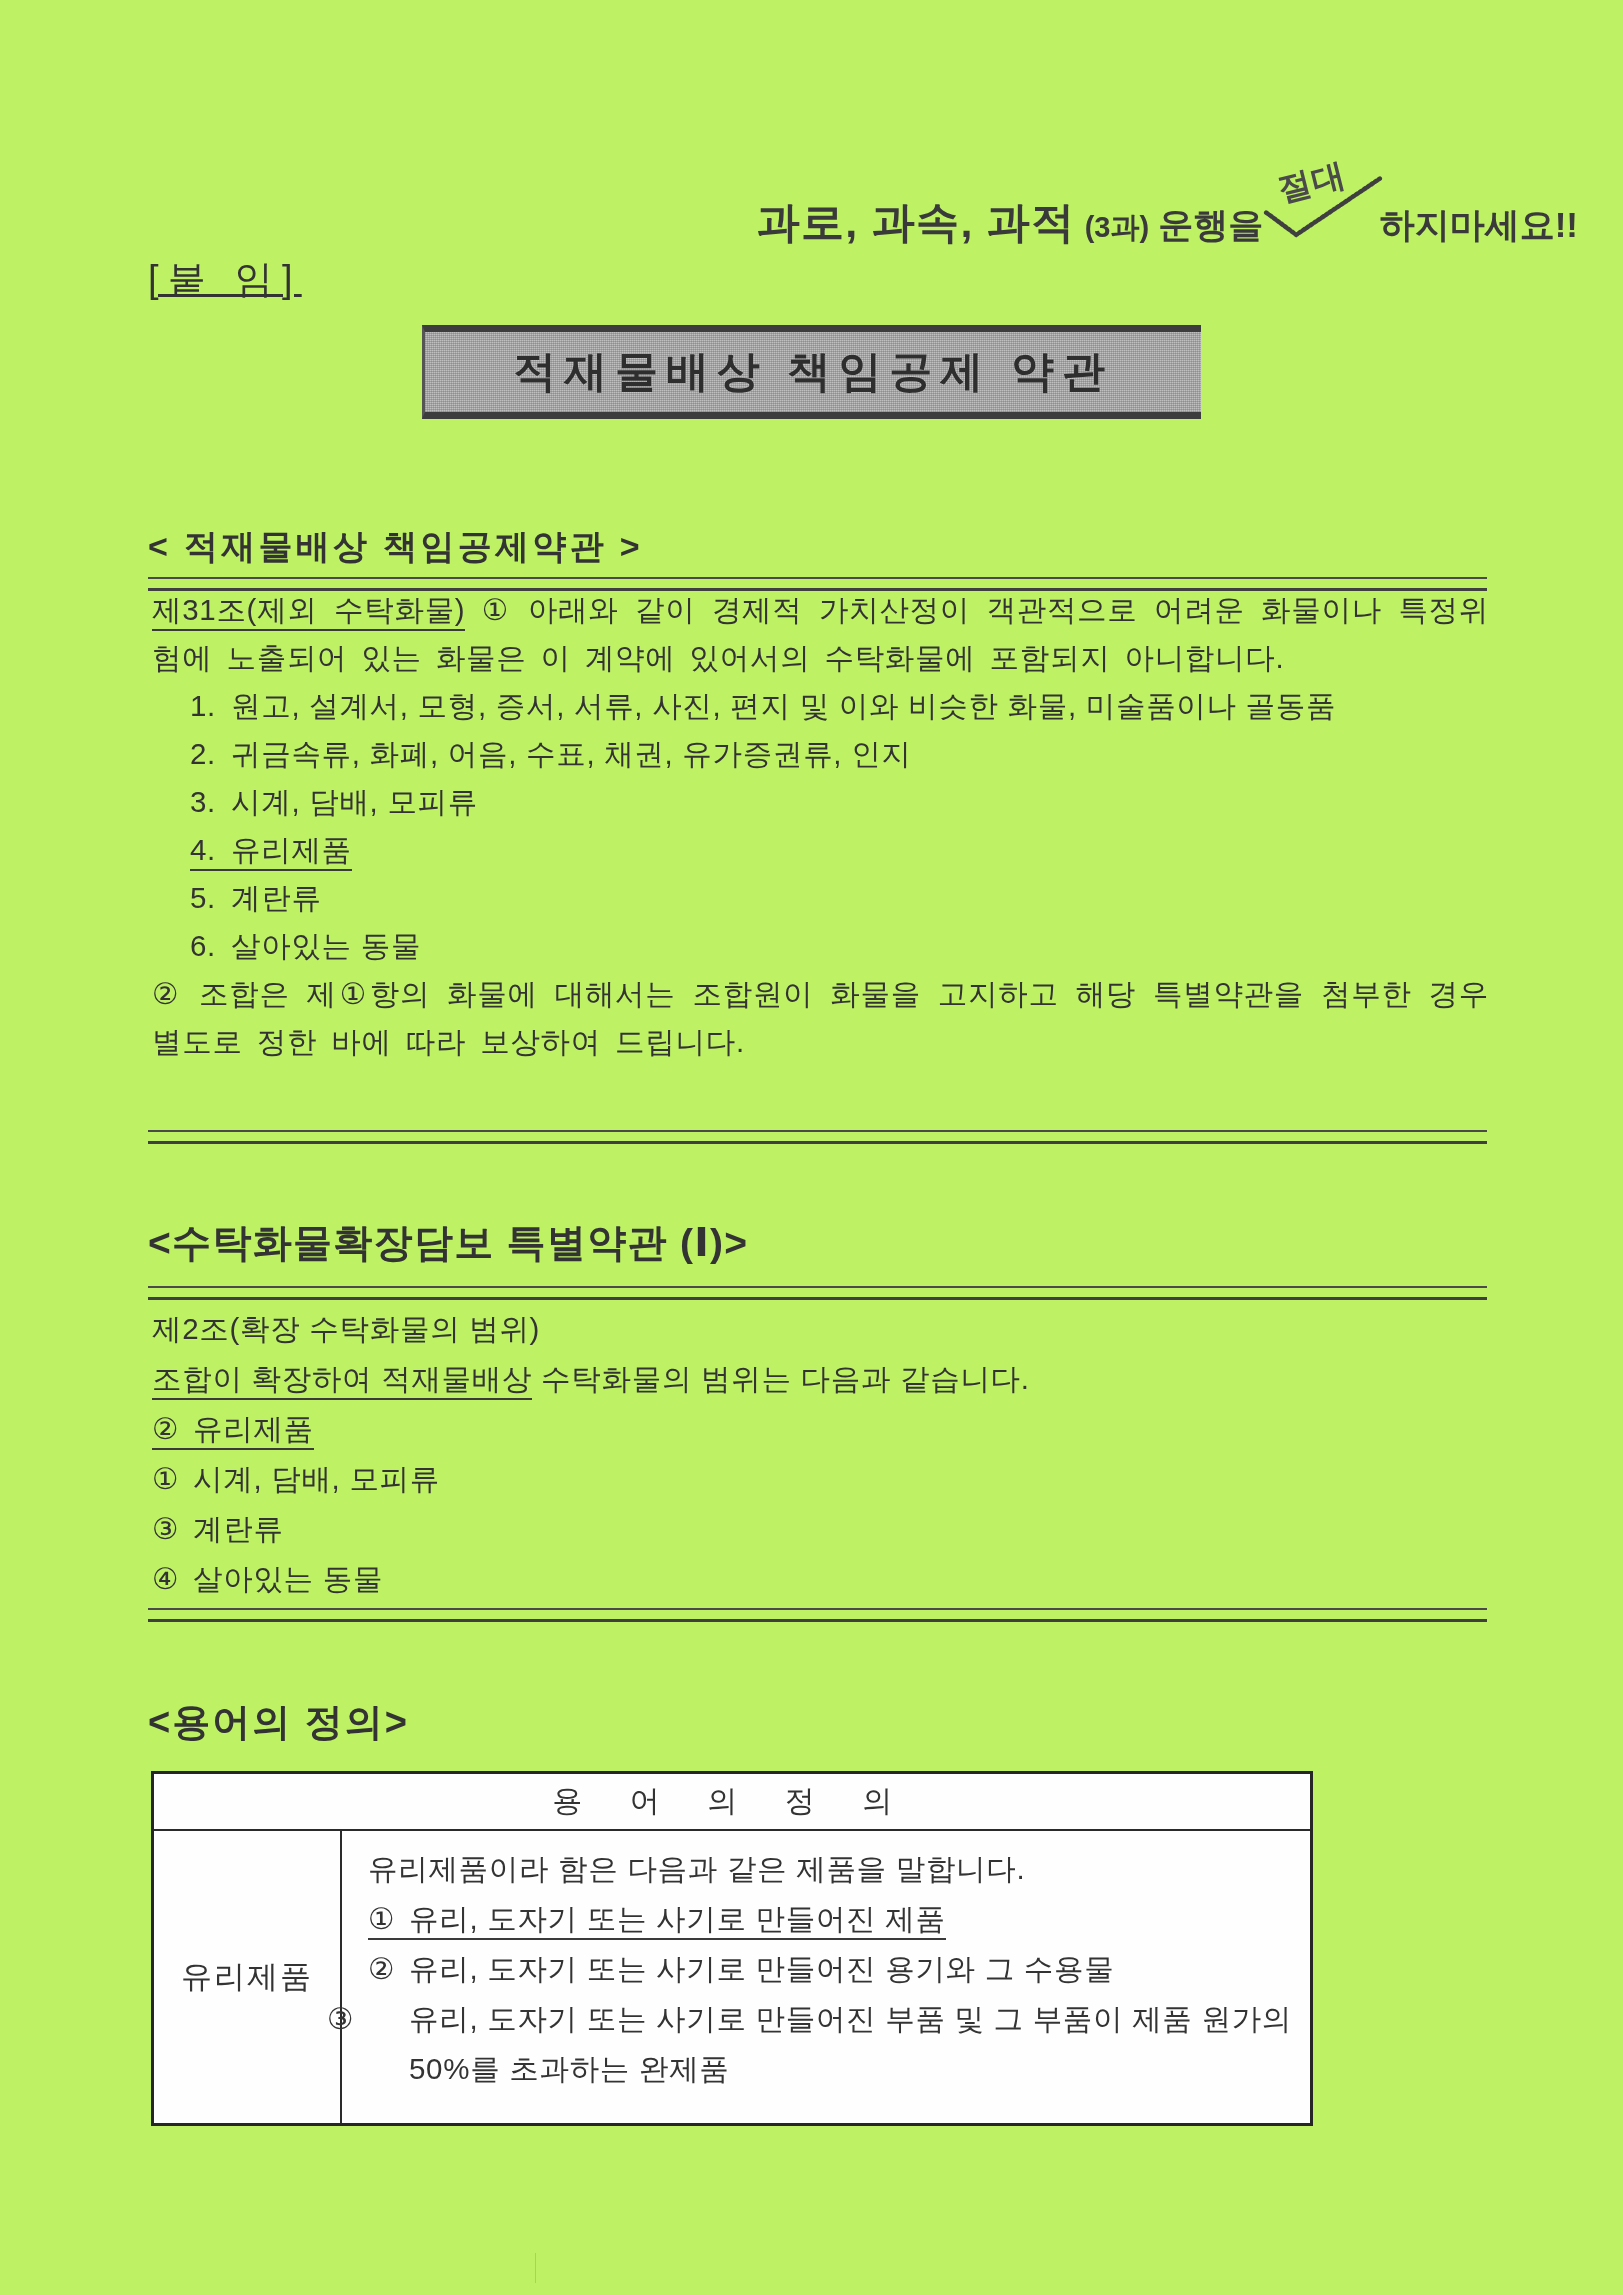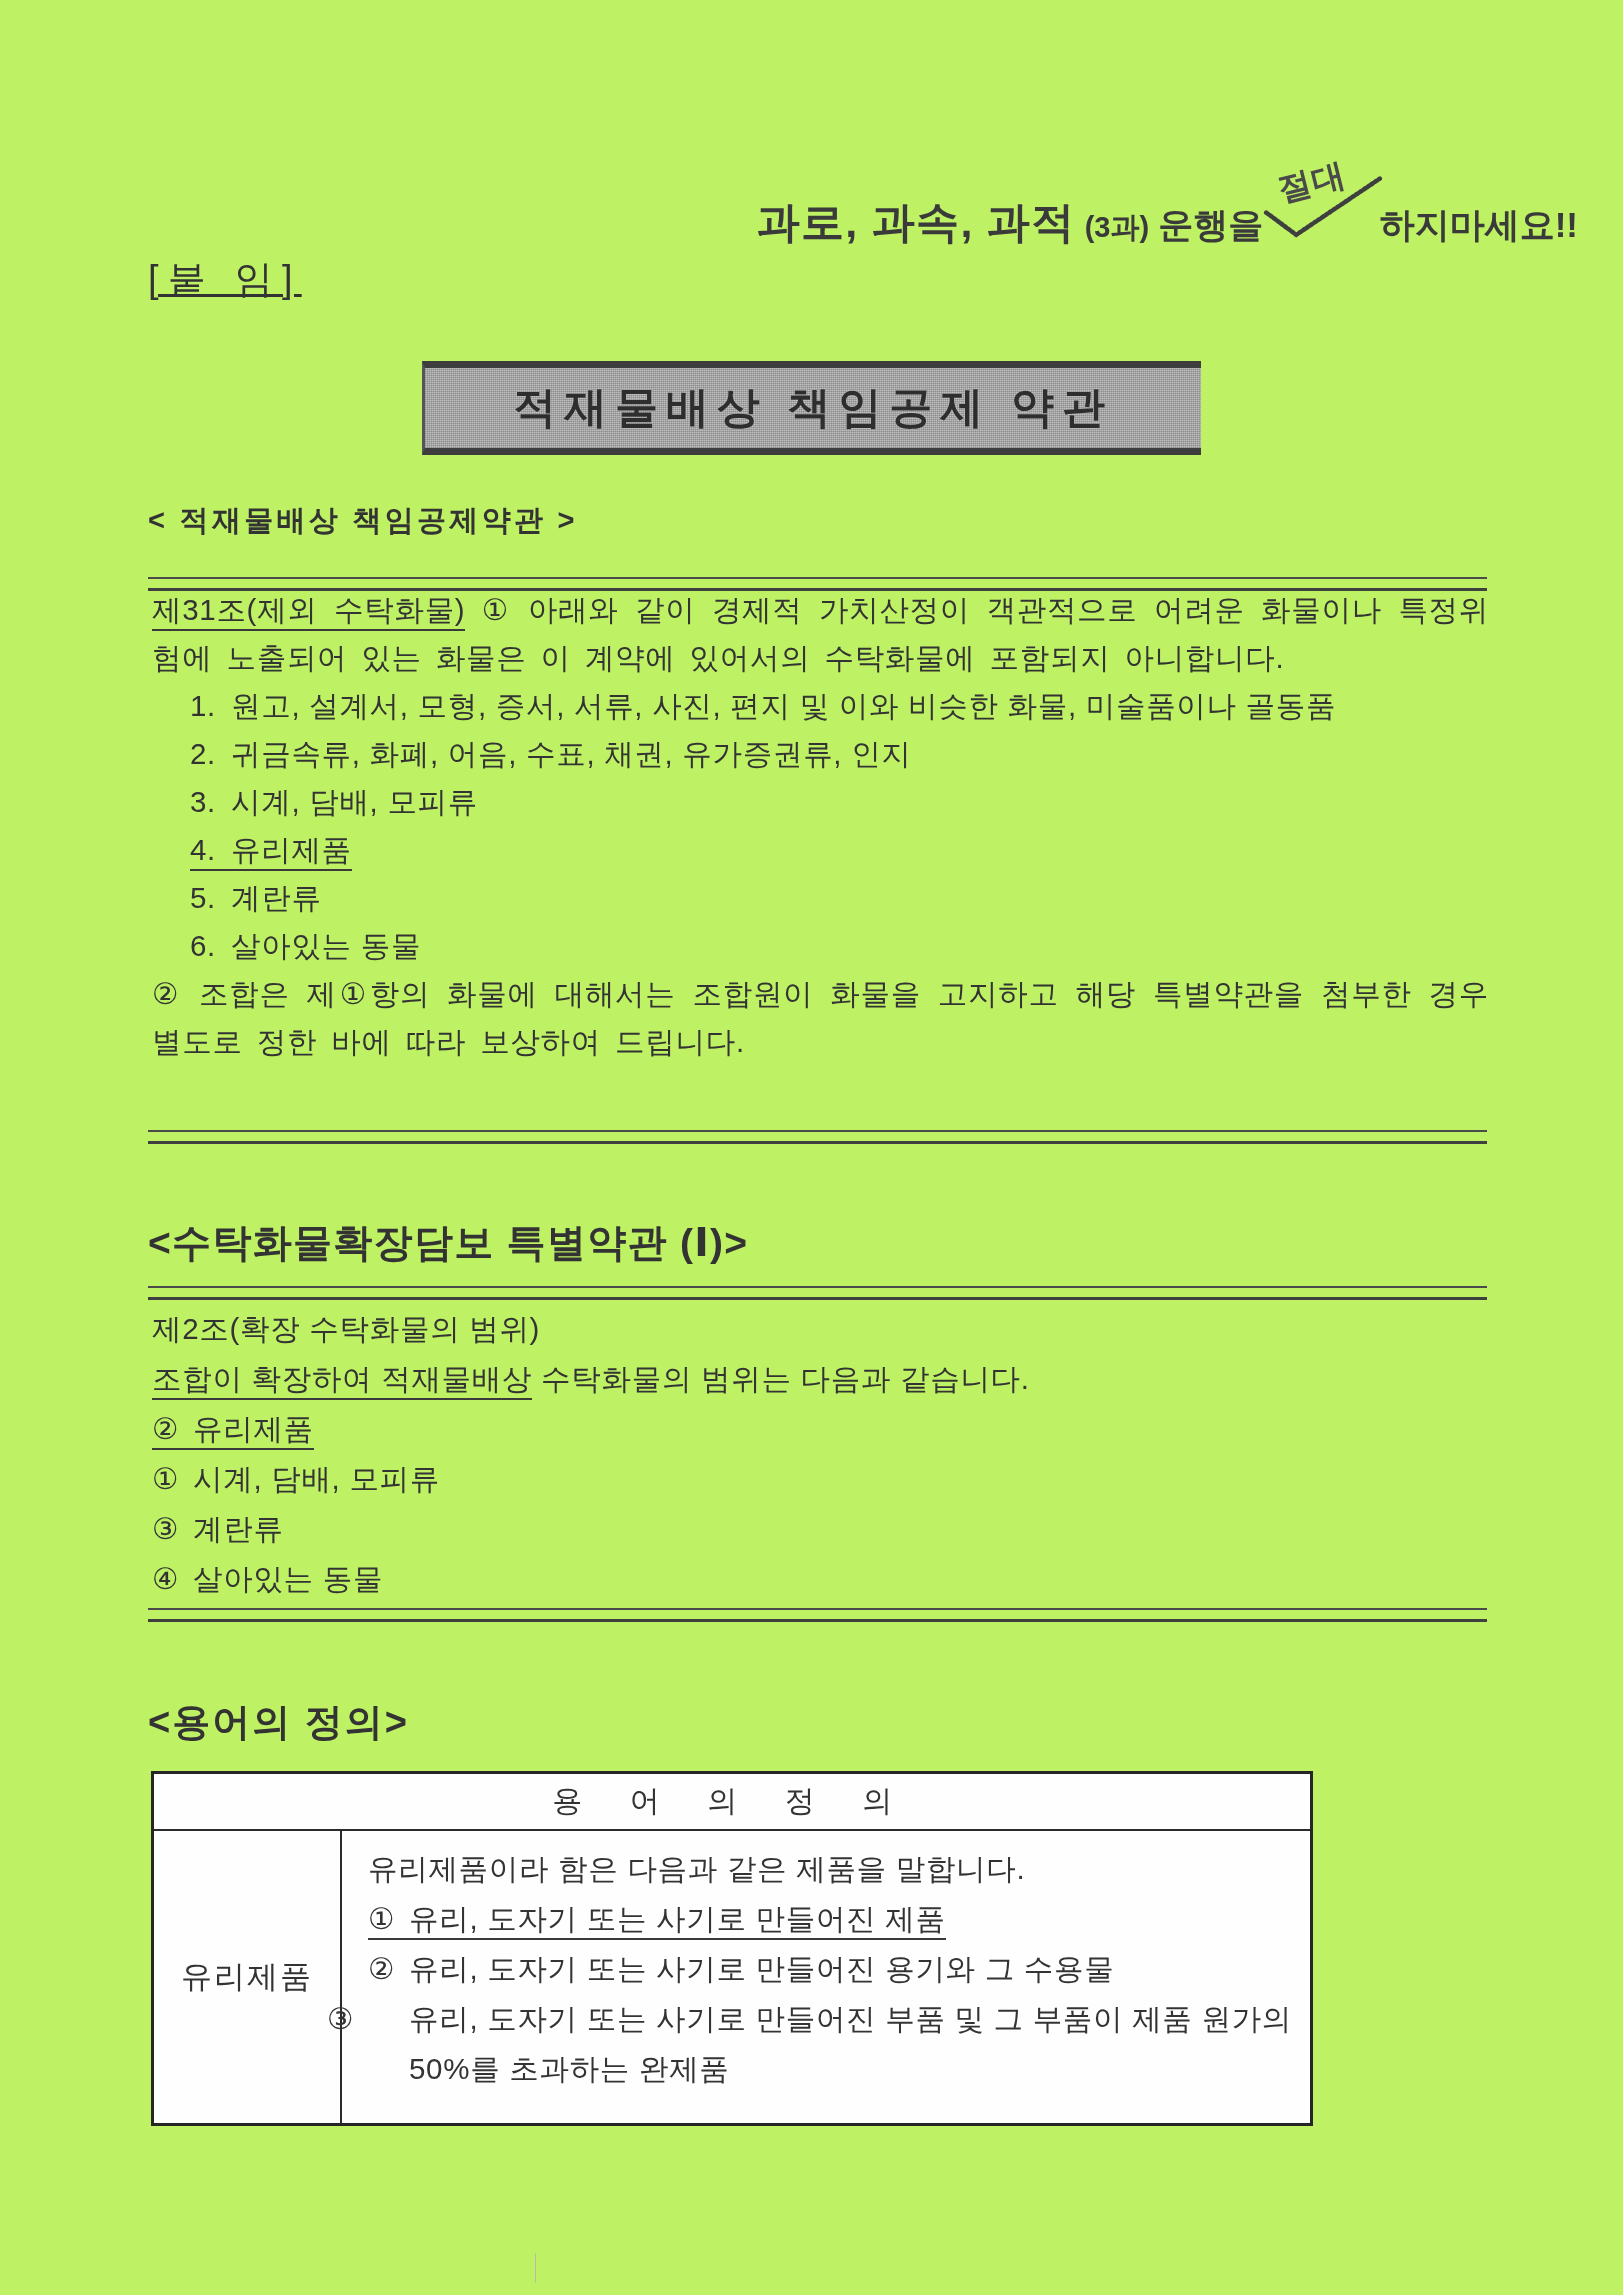--- a/index.html
+++ b/index.html
@@ -37,29 +37,29 @@
   
   .banner{
     position:absolute;left:422px;top:325px;width:776px;height:80px;
     border-top:7.2px solid #3d3d3d;
     border-bottom:7.2px solid #3d3d3d;
     border-left:3.9px solid #555;
     background:
       repeating-linear-gradient(0deg, rgba(80,80,80,.28) 0 0.7px, rgba(0,0,0,0) 0.7px 2px),
       repeating-linear-gradient(90deg, rgba(80,80,80,.22) 0 0.7px, rgba(0,0,0,0) 0.7px 2px),
       #bfbfbf;
-    display:flex;align-items:center;justify-content:center;margin-top:36px;
+    display:flex;align-items:center;justify-content:center;
   }
   .banner .t{
     font-size:43px;font-weight:700;letter-spacing:7.9px;color:#2e2e2e;
     text-shadow:0 0 1.3px rgba(255,255,255,.5);
   }
   
   .h-sec{position:absolute;left:148px;font-weight:700;color:#333;white-space:nowrap;}
-  .h1{top:501px;font-size:29px;letter-spacing:3.3px;}
+  .h1{top:524px;font-size:34px;letter-spacing:3.3px;}
   .h2{top:1216px;font-size:39px;letter-spacing:1.3px;}
   .h3{top:1697px;font-size:38px;letter-spacing:2px;}
   
   .rule{
     position:absolute;left:148px;width:1339px;height:9.2px;
     border-top:2.6px solid #4a4a4a;border-bottom:3.3px solid #3f3f3f;
   }
   .r1{top:577px;}
   .r2{top:1130px;}
   .r3{top:1286px;}

